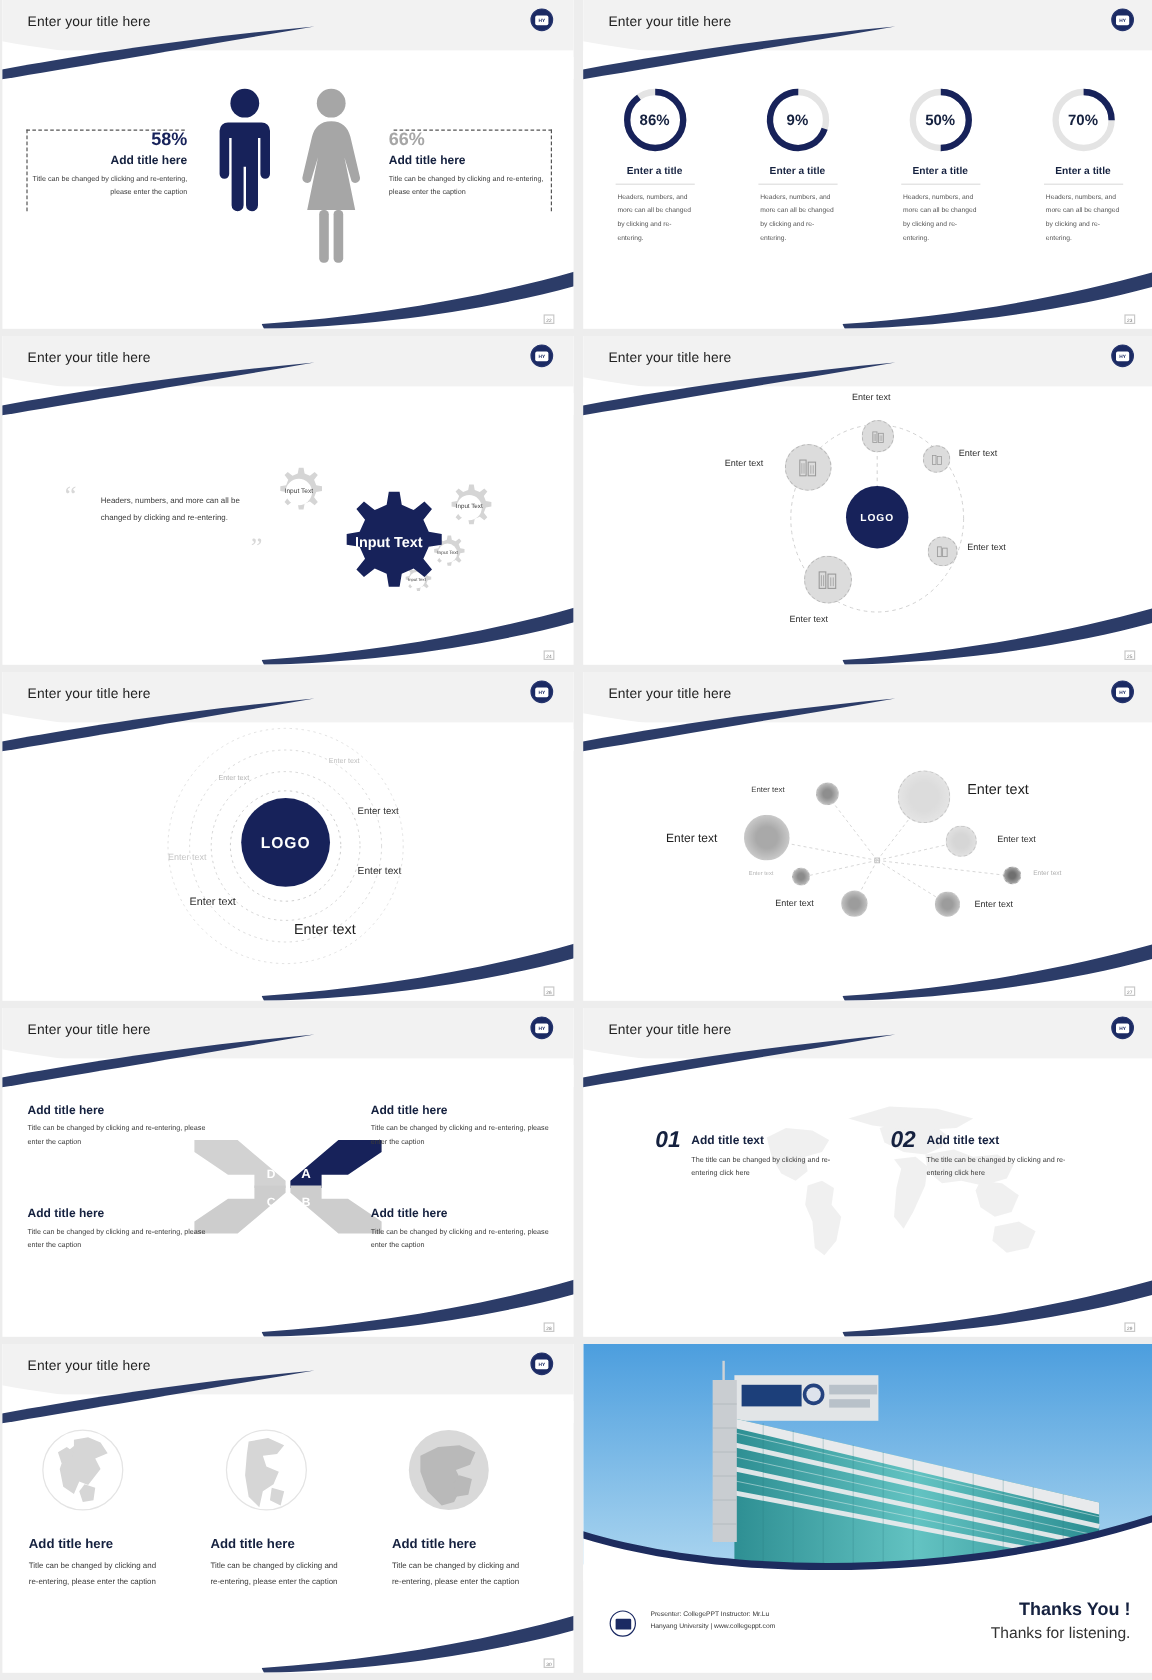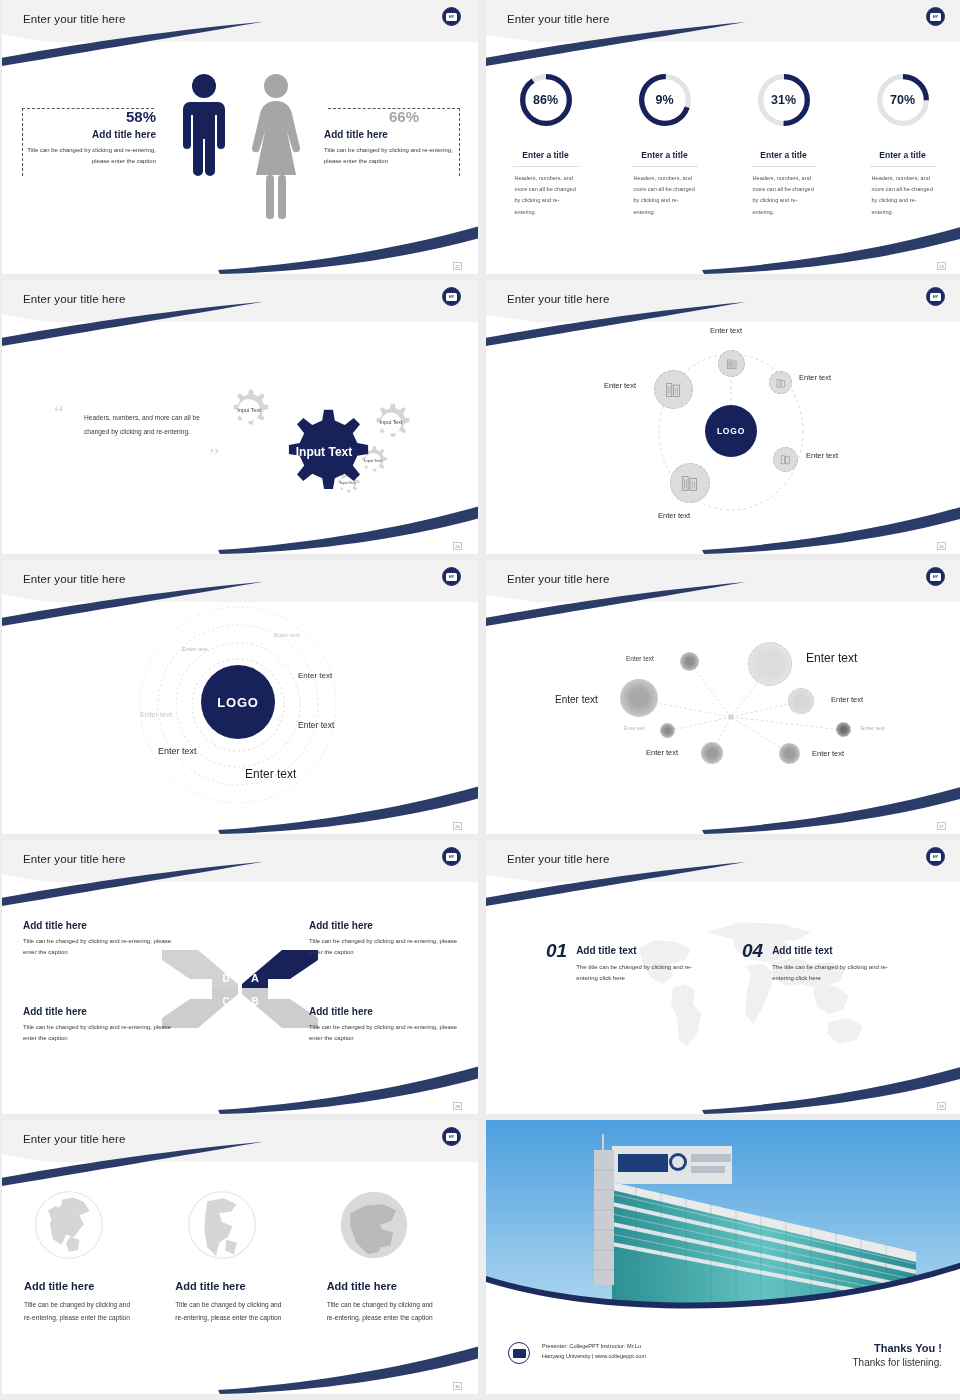--- a/index.html
+++ b/index.html
@@ -21,40 +21,40 @@
             font-style:normal; font-size:4px; color:#1b2a63; text-align:center; line-height:8px;
             font-weight:bold; overflow:hidden;}
   .swoosh-top, .swoosh-bot { position:absolute; pointer-events:none; }
   .swoosh-top { top:20px; left:-10px; width:300px; height:50px; }
   .swoosh-bot { bottom:0px; right:0px; width:260px; height:50px; }
   .curvefill { position:absolute; top:26px; left:-20px; width:530px; height:40px; }
 
   .cap { font-size:6px; color:#3a3a3a; line-height:1.75; }
   .h3 { font-size:10px; font-weight:bold; color:#15213f; }
   .navy { color:#17225a; }
-  .gray { color:#a6a6a6;text-align:center; }
+  .gray { color:#a6a6a6; }
 
   
   .pk { position:absolute; }
   .fig-m { left:178px; top:72px; width:48px; height:148px; }
   .fig-f { left:248px; top:72px; width:52px; height:148px; }
   .brkL { position:absolute; left:20px; top:108px; width:132px; height:68px;
           border-left:1px dashed #555; border-top:1px dashed #555; }
   .brkR { position:absolute; right:18px; top:108px; width:132px; height:68px;
           border-right:1px dashed #555; border-top:1px dashed #555; }
   .pctblk { position:absolute; width:160px; }
   .pct { font-size:15px; font-weight:bold; }
 
   
   .donutrow { position:absolute; top:72px; left:0; right:0; display:flex; }
   .dcol { flex:1; display:flex; flex-direction:column; align-items:center; }
   .donut { position:relative; width:56px; height:56px; }
   .donut span { position:absolute; inset:0; display:flex; align-items:center; justify-content:center;
                 font-size:12.5px; font-weight:bold; color:#15213f; }
-  .dtitle { margin-top:22px; font-size:8.5px; font-weight:bold; color:#15213f; }
+  .dtitle { margin-top:9px; font-size:8.5px; font-weight:bold; color:#15213f; }
   .drule { width:66px; height:1px; background:#dedede; margin:6px 0 6px; }
   .dbody { font-size:5.6px; color:#555; line-height:2.0; width:62px; }
 
   
   .quote { position:absolute; font-size:22px; color:#d8d8d8; font-family:"Liberation Serif",serif; line-height:1; }
   .gear { position:absolute; }
   .gear .lbl { position:absolute; inset:0; display:flex; flex-direction:column;
                align-items:center; justify-content:center; text-align:center; line-height:1.15; }
 
   
@@ -70,22 +70,22 @@
 
   
   .bignum { font-size:19px; font-weight:bold; font-style:italic; color:#15213f; }
 
   
   .globe { width:74px; height:74px; }
 
   
   .photo { position:absolute; top:0; left:0; width:476px; height:184px; overflow:hidden; }
   .thanks { position:absolute; right:20px; bottom:26px; text-align:right; }
-  .thanks .t1 { font-size:11px; font-weight:bold; color:#15213f; }
-  .thanks .t2 { font-size:10px; color:#333; margin-top:3px; }
+  .thanks .t1 { font-size:15px; font-weight:bold; color:#15213f; }
+  .thanks .t2 { font-size:13px; color:#333; margin-top:3px; }
   .pres { position:absolute; left:56px; bottom:32px; font-size:5.6px; color:#333; line-height:1.9; }
   .preslogo { position:absolute; left:22px; bottom:30px; width:22px; height:22px; border-radius:50%;
               background:#fff; border:1.6px solid #1b2a63; display:flex; align-items:center; justify-content:center; }
   .preslogo i { display:block; width:13px; height:9px; background:#1b2a63; border-radius:1px; }
   .pagenum { position:absolute; right:16px; bottom:4px; width:9px; height:8px;
              border:1px solid #c8c8c8; font-size:4px; color:#777; text-align:center; line-height:8px; }
 </style>
 </head>
 <body>
 
@@ -176,21 +176,21 @@
         <div class="dtitle">Enter a title</div>
         <div class="drule"></div>
         <div class="dbody">Headers, numbers, and more can all be changed by clicking and re-entering.</div>
       </div>
       <div class="dcol">
         <div class="donut">
           <svg viewBox="0 0 36 36" width="56" height="56">
             <circle cx="18" cy="18" r="15" fill="none" stroke="#e4e4e4" stroke-width="3.4"></circle>
             <circle cx="18" cy="18" r="15" fill="none" stroke="#17225a" stroke-width="3.4" stroke-dasharray="47.1 94.2" stroke-linecap="butt" transform="rotate(-90 18 18)"></circle>
           </svg>
-          <span>31%</span>
+          <span>50%</span>
         </div>
         <div class="dtitle">Enter a title</div>
         <div class="drule"></div>
         <div class="dbody">Headers, numbers, and more can all be changed by clicking and re-entering.</div>
       </div>
       <div class="dcol">
         <div class="donut">
           <svg viewBox="0 0 36 36" width="56" height="56">
             <circle cx="18" cy="18" r="15" fill="none" stroke="#e4e4e4" stroke-width="3.4"></circle>
             <circle cx="18" cy="18" r="15" fill="none" stroke="#17225a" stroke-width="3.4" stroke-dasharray="23.6 94.2" stroke-linecap="butt" transform="rotate(-90 18 18)"></circle>
@@ -508,21 +508,21 @@
     </svg>
 
     <div style="position:absolute; left:60px; top:100px; display:flex; gap:9px;">
       <div class="bignum">01</div>
       <div>
         <div class="h3" style="margin-top:5px;">Add title text</div>
         <div class="cap" style="margin-top:6px; width:130px;">The title can be changed by clicking and re-entering click here</div>
       </div>
     </div>
     <div style="position:absolute; left:256px; top:100px; display:flex; gap:9px;">
-      <div class="bignum">04</div>
+      <div class="bignum">02</div>
       <div>
         <div class="h3" style="margin-top:5px;">Add title text</div>
         <div class="cap" style="margin-top:6px; width:130px;">The title can be changed by clicking and re-entering click here</div>
       </div>
     </div>
     <svg class="swoosh-top" viewBox="0 0 300 50">
       <path d="M-12,42 C60,28 160,12 270,2 C165,20 70,36 -2,48 Z" fill="#2c3c68"></path>
       </svg>
     <svg class="swoosh-bot" viewBox="0 0 260 50">
       <path d="M0,46 C90,40 185,24 262,2 L262,14 C190,34 95,48 2,50 Z" fill="#2c3c68"></path>

